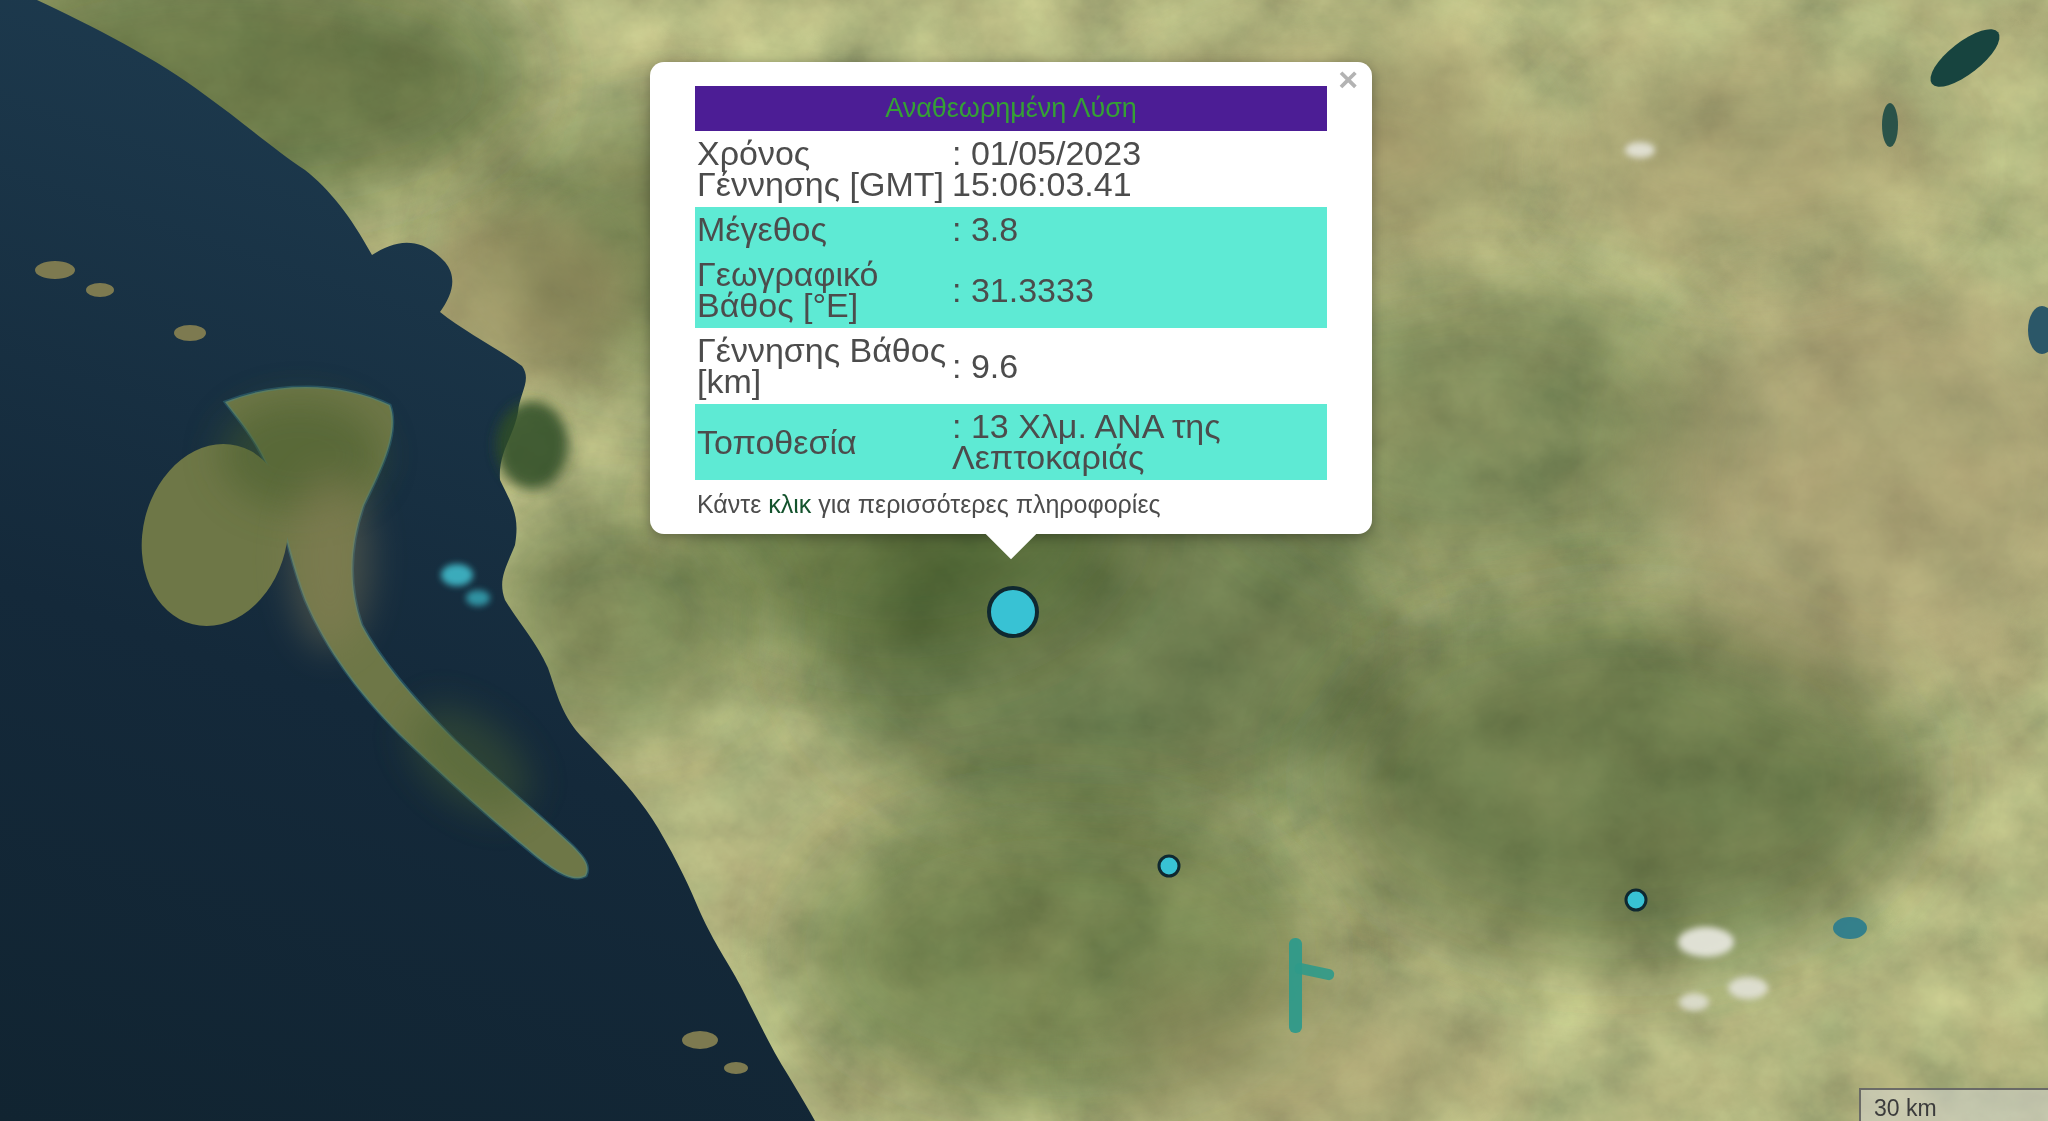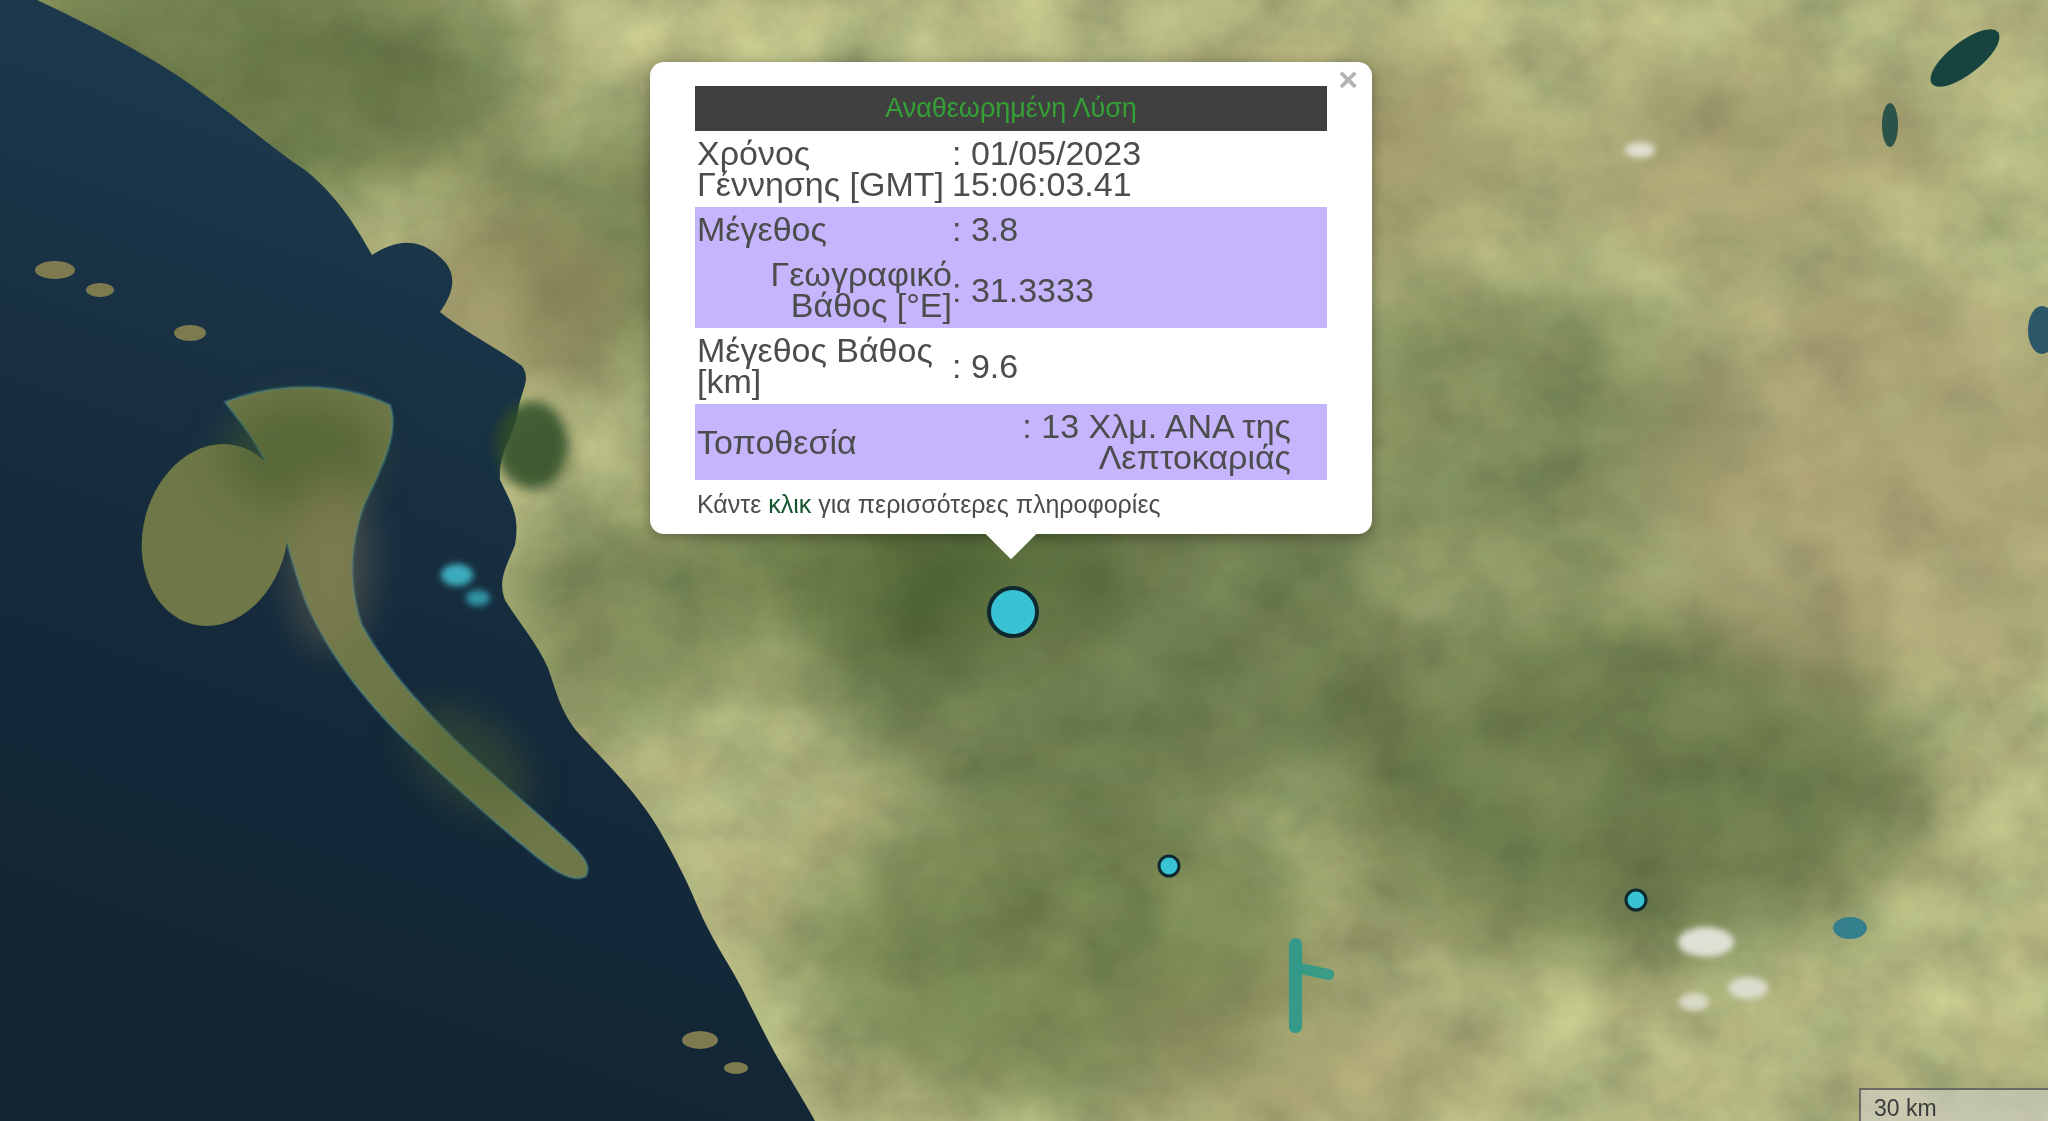--- a/index.html
+++ b/index.html
@@ -22,26 +22,26 @@
     margin-left:-20px; background:#ffffff; transform:rotate(45deg);
     z-index:4;
   }
   .popup-inner { position:relative; z-index:6; }
   .popup-close {
     position:absolute; top:0px; right:14px; z-index:7;
     font-size:34px; font-weight:bold; color:#b3b3b3; line-height:34px;
     cursor:pointer; user-select:none;
   }
   .popup-title {
-    background:#404040; text-align:center;
+    background:#4c1d95; text-align:center;
     font-size:27px; line-height:31px; padding:7px 0;
     color:#35a035;
   }
   .popup-row { display:flex; font-size:34px; line-height:31px; color:#4c4c4c; }
-  .popup-row.alt { background:#c4b5fd;text-align:right; }
+  .popup-row.alt { background:#5eead4; }
   .cell-label {
     width:255px; flex:none; padding:7px 0 7px 2px;
     display:flex; align-items:center;
   }
   .cell-value {
     flex:1; padding:7px 36px 7px 0;
     display:flex; align-items:center;
   }
   .popup-footer {
     font-size:25px; line-height:31px; color:#4c4c4c;
@@ -207,21 +207,21 @@
       <div class="popup-row alt">
         <div class="cell-label">
             <span>Γεωγραφικό Βάθος [°E]</span>
           </div>
         <div class="cell-value">
             <span>: 31.3333</span>
           </div>
       </div>
       <div class="popup-row">
         <div class="cell-label">
-            <span>Μέγεθος Βάθος [km]</span>
+            <span>Γέννησης Βάθος [km]</span>
           </div>
         <div class="cell-value">
             <span>: 9.6</span>
           </div>
       </div>
       <div class="popup-row alt">
         <div class="cell-label">
             <span>Τοποθεσία</span>
           </div>
         <div class="cell-value">

